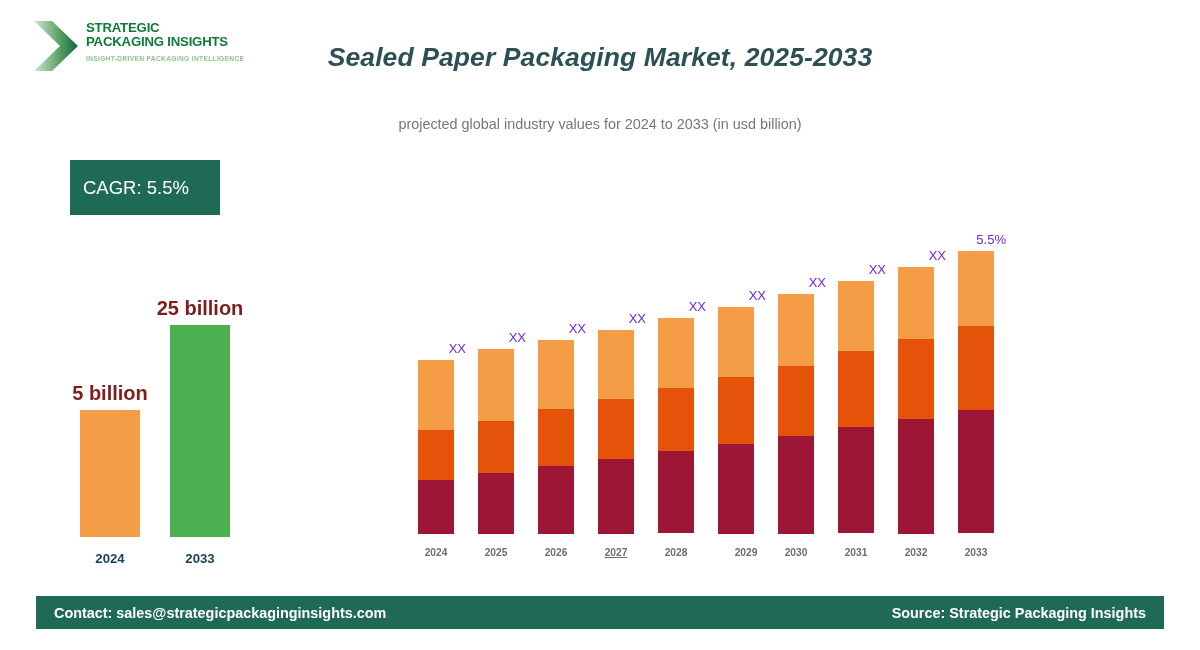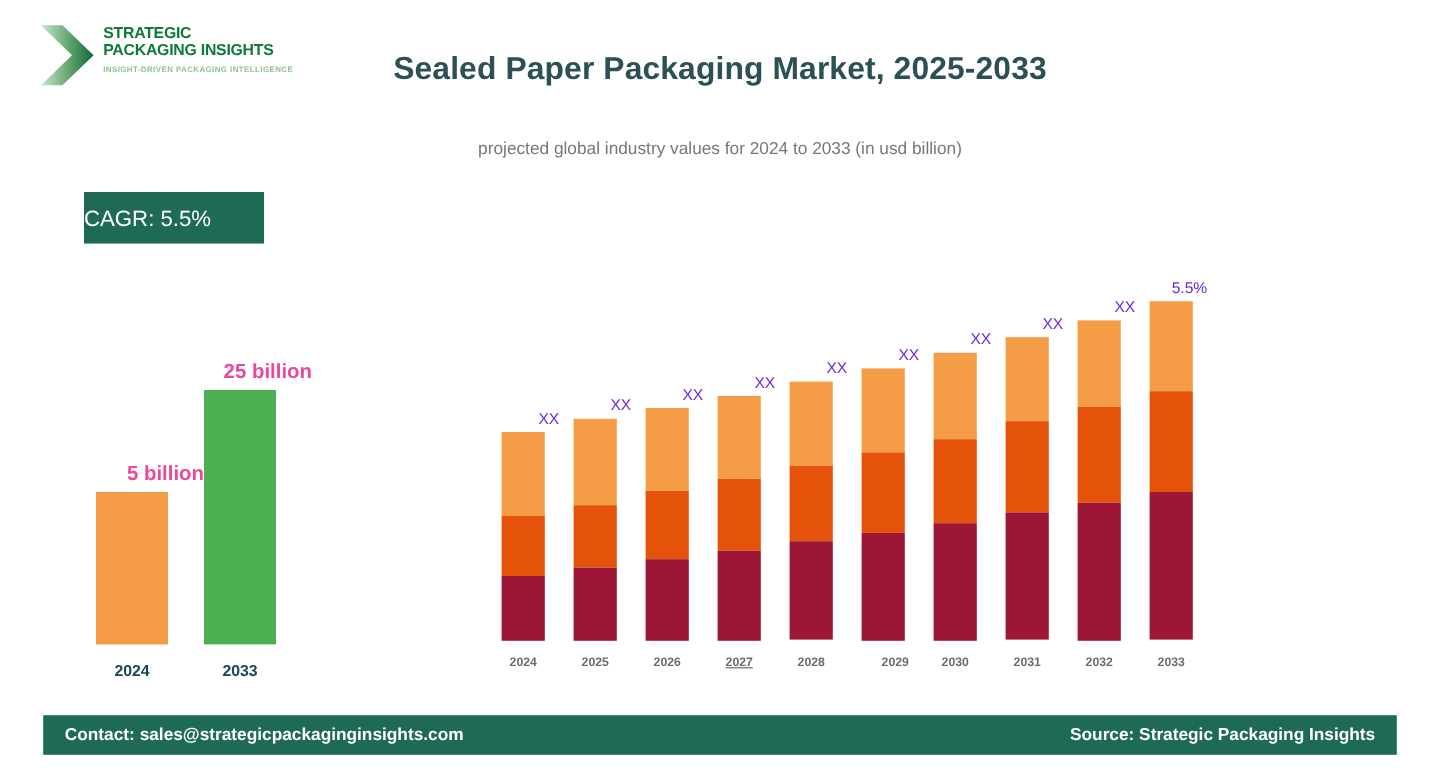--- a/index.html
+++ b/index.html
@@ -31,32 +31,32 @@
     text-align:center; font-size:26.5px; font-weight:bold;
     color:#2C5056; letter-spacing:0.1px;
   }
   #subtitle {
     position:absolute; left:0; top:116px; width:1200px;
     text-align:center; font-size:14.4px; color:#777777;
   }
 
   
   #cagr-badge {
-    position:absolute; left:70px; top:160px; width:150px; height:43px;
+    position:absolute; left:70px; top:160px; width:150px; height:55px;
     background:#1F6A55; color:#ffffff;
-    display:flex; align-items:center; 
+    display:flex; align-items:center; padding-left:13px;
     font-size:18.5px;
   }
 
   
   #left-panel { position:absolute; left:40px; top:300px; width:260px; height:270px; }
   .lp-bar { position:absolute; bottom:33px; }
   .lp-label {
-    position:absolute; width:120px; text-align:right;
-    font-size:17px; font-weight:bold; color:#ec4899;
+    position:absolute; width:120px; text-align:center;
+    font-size:20px; font-weight:bold; color:#7f1d1d;
   }
   .lp-year {
     position:absolute; bottom:4px; width:120px; text-align:center;
     font-size:13.2px; font-weight:bold; color:#1A4458;
   }
 
   
   #chart { position:absolute; left:400px; top:195px; width:620px; height:365px; }
   .sbar { position:absolute; bottom:26px; }
   .seg { width:100%; }
@@ -95,21 +95,21 @@
         <path d="M4 3 L30 28 L4 53 L22 53 L48 28 L22 3 Z" fill="url(#chevGrad)"></path>
       </svg>
     </div>
     <div id="logo-text">
       <div class="logo-line">STRATEGIC</div>
       <div class="logo-line">PACKAGING INSIGHTS</div>
       <div id="logo-tag">INSIGHT-DRIVEN PACKAGING INTELLIGENCE</div>
     </div>
   </div>
 
-  <div id="title" style="color: rgb(44, 80, 86);">Sealed Paper Packaging Market, 2025-2033</div>
+  <div id="title" style="color: rgb(44, 80, 86); font-style: italic;">Sealed Paper Packaging Market, 2025-2033</div>
   <div id="subtitle" style="color: rgb(119, 119, 119);">projected global industry values for 2024 to 2033 (in usd billion)</div>
 
   <div id="cagr-badge" style="background: rgb(31, 106, 85); color: rgb(255, 255, 255);">CAGR: 5.5%</div>
 
   <div id="left-panel">
       <div class="lp-bar" style="left: 40px; width: 60px; height: 127px; background: rgb(245, 156, 70);"></div>
       <div class="lp-label" style="left: 10px; bottom: 165px;">5 billion</div>
       <div class="lp-year" style="left: 10px;">2024</div>
       <div class="lp-bar" style="left: 130px; width: 60px; height: 212px; background: rgb(76, 175, 80);"></div>
       <div class="lp-label" style="left: 100px; bottom: 250px;">25 billion</div>

